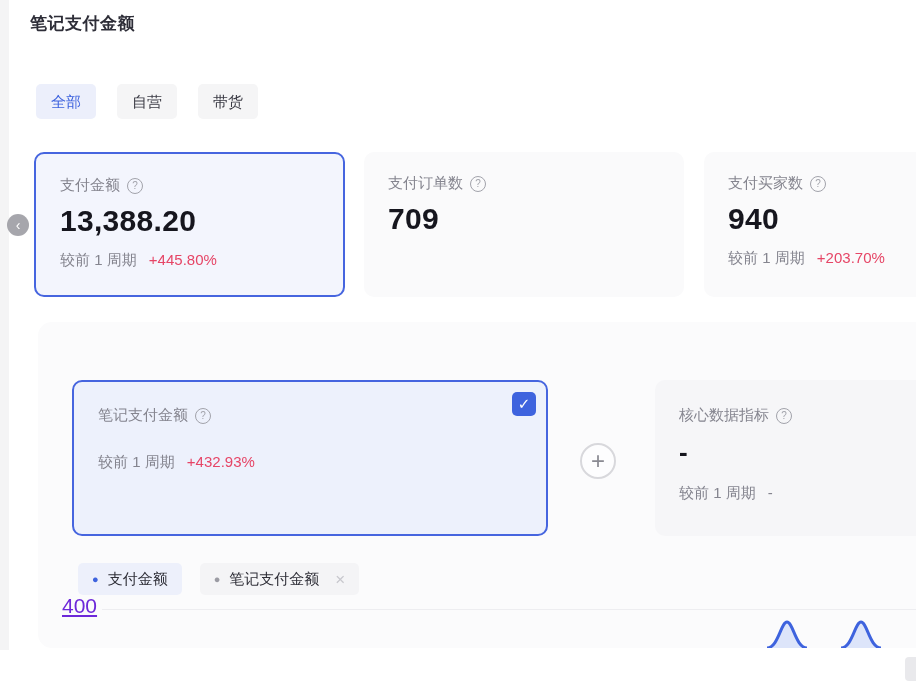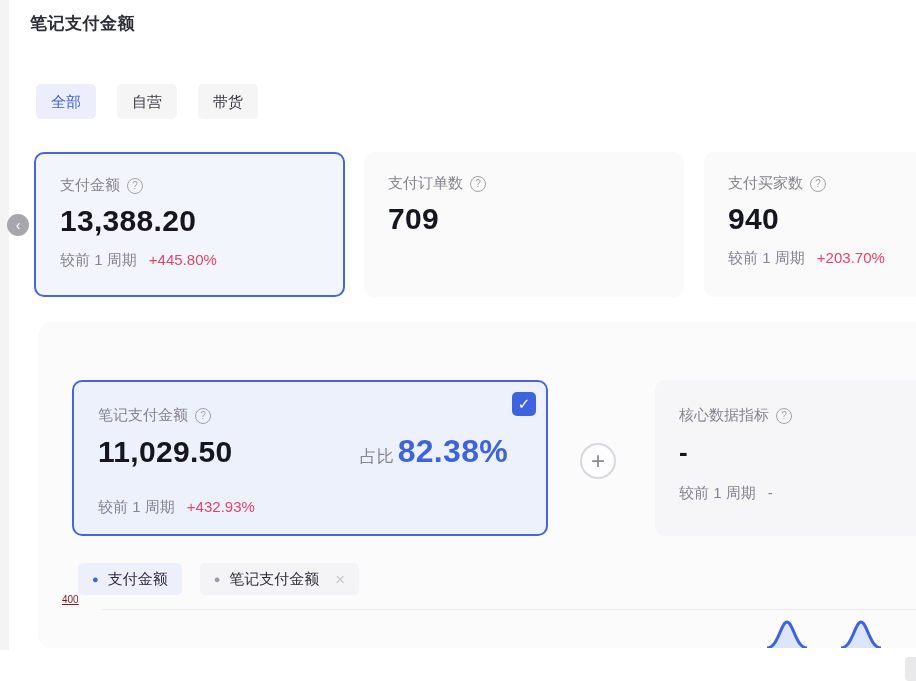--- a/index.html
+++ b/index.html
@@ -85,21 +85,21 @@
     display:inline-flex;align-items:center;height:32px;padding:0 14px;border-radius:5px;
     font-size:15px;color:#2f2f38;cursor:pointer;
   }
   .legend-pill.blue{background:#edf0fb;}
   .legend-pill.gray{background:#f4f4f6;}
   .dot{font-size:11px;margin-right:9px;}
   .dot.blue{color:#3e63de;}
   .dot.gray{color:#9b9ba3;}
   .legend-close{margin-left:16px;color:#c7c7cd;font-size:17px;line-height:1;cursor:pointer;}
 
-  .y-tick{position:absolute;left:24px;top:272px;font-size:10px;color:#7f1d1d;text-decoration:underline;}
+  .y-tick{position:absolute;left:24px;top:272px;font-size:21px;color:#6d28d9;text-decoration:underline;}
   .gridline{position:absolute;left:64px;top:287px;width:836px;border-top:1px solid #ededf0;}
   .chart-svg{position:absolute;left:0;top:296px;}
 
   .floating-fragment{left:905px;top:657px;width:11px;height:24px;background:#e9e9ec;border-radius:4px 0 0 4px;}
 </style>
 </head>
 <body>
 
 <div class="abs left-gutter"></div>
 
@@ -145,27 +145,20 @@
   </div>
 </div>
 
 <section class="abs panel">
 
   <div class="note-card">
     <span class="checkbox"><span>✓</span></span>
     <div class="label-row">
       <span>笔记支付金额</span>
       <span class="help-icon">?</span>
-    </div>
-    <div class="value-row">
-      <span class="metric-value" style="margin-top:0;">11,029.50</span>
-      <span class="ratio-group">
-        <span class="ratio-label">占比</span>
-        <span class="ratio-value">82.38%</span>
-      </span>
     </div>
     <div class="sub-row" style="margin-top:28px;">
       <span>较前 1 周期</span>
       <span class="change">+432.93%</span>
     </div>
   </div>
 
   <button class="plus-btn"><span>+</span></button>
 
   <div class="live-card">

